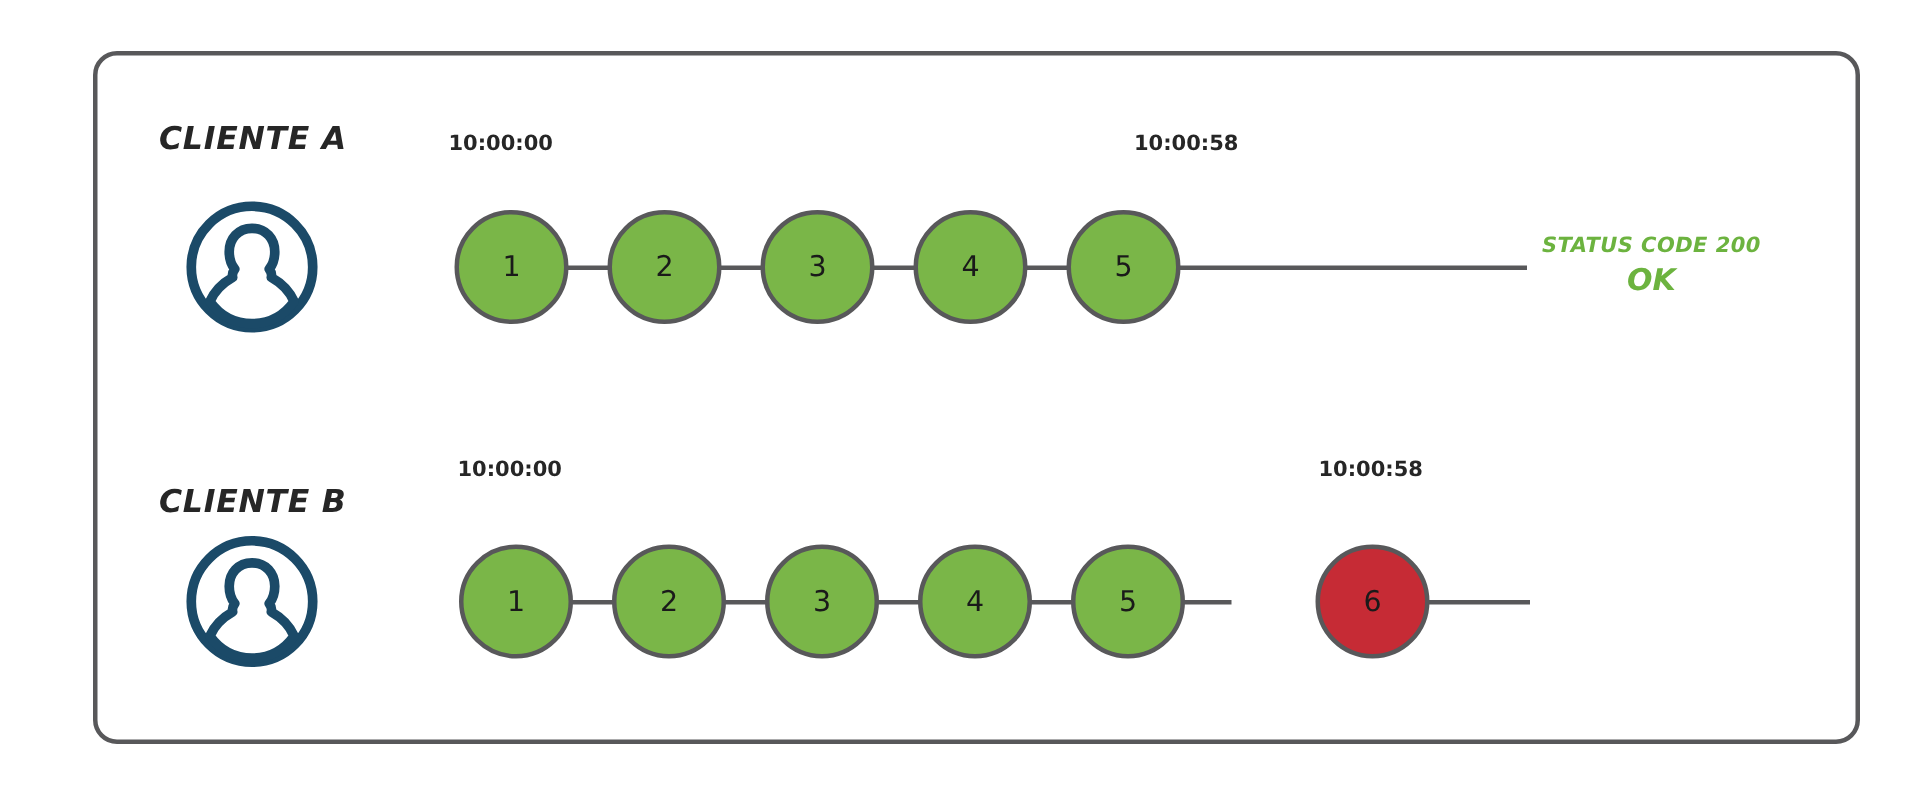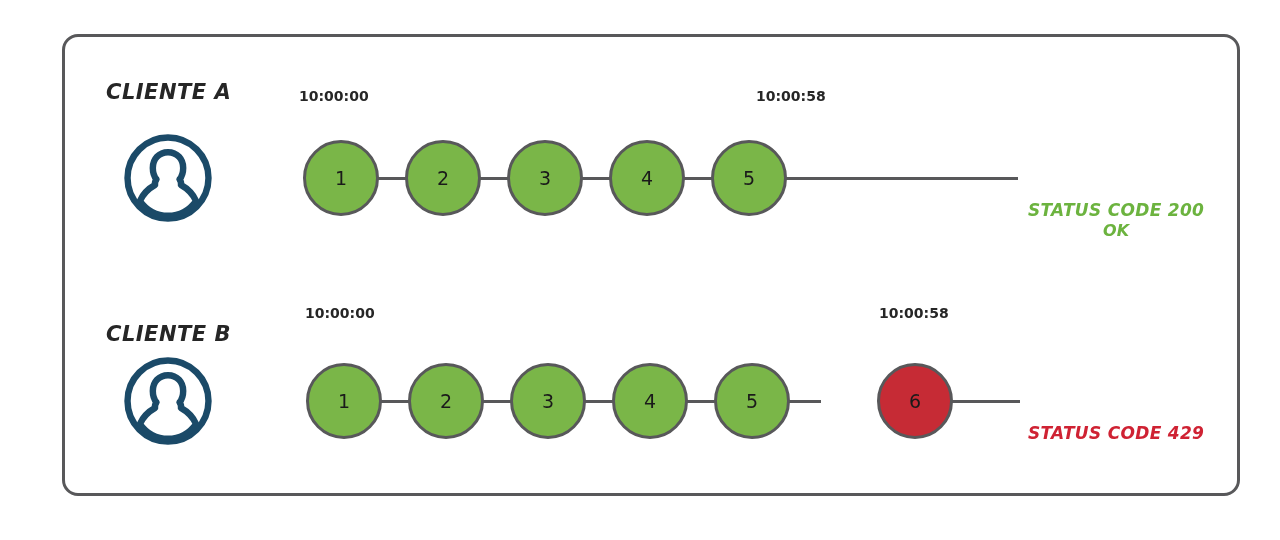--- a/index.html
+++ b/index.html
@@ -78,22 +78,22 @@
   }
   .status {
     position: absolute;
     font-family: "DejaVu Sans", sans-serif;
     font-style: italic;
     font-weight: 600;
     text-align: center;
     line-height: 1.25;
     white-space: nowrap;
   }
-  .status .line1 { font-size: 17px; letter-spacing: 0.3px; display: block; margin-top: 44px; }
-  .status .line2 { font-size: 16px; display: block; }
+  .status .line1 { font-size: 14px; letter-spacing: 0.3px; display: block; }
+  .status .line2 { font-size: 20px; display: block; }
 </style>
 </head>
 <body>
 
 <div id="canvas">
 
   <div class="frame"></div>
 
   <div class="client-label" style="left:106px; top:80px;">CLIENTE A</div>
 
@@ -176,16 +176,15 @@
     <span>4</span>
   </div>
   <div class="node" style="left:714px; top:363px; background:#7ab648;">
     <span>5</span>
   </div>
   <div class="node" style="left:877px; top:363px; background:#c62b35;">
     <span>6</span>
   </div>
 
   <div class="status" style="left:1028px; top:379px; color:#cf2233;">
-    <span class="line1">STATUS CODE 429</span>
   </div>
 
 </div>
 
 </body></html>

